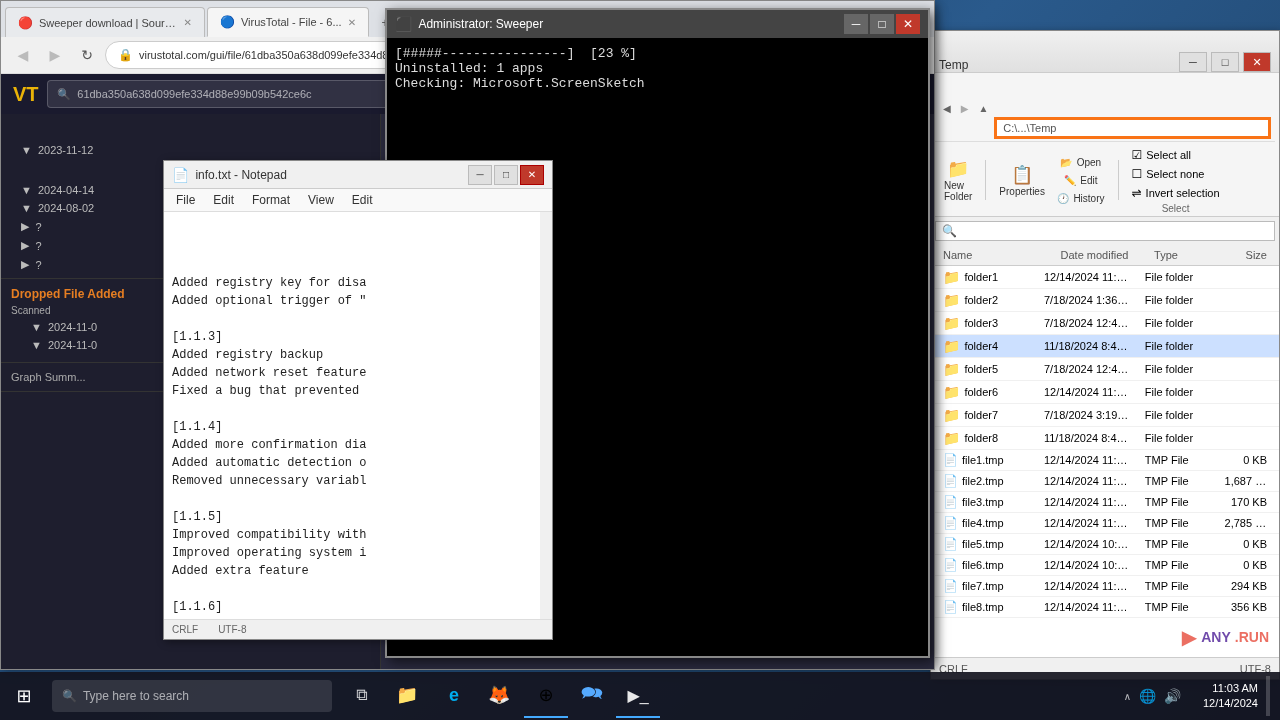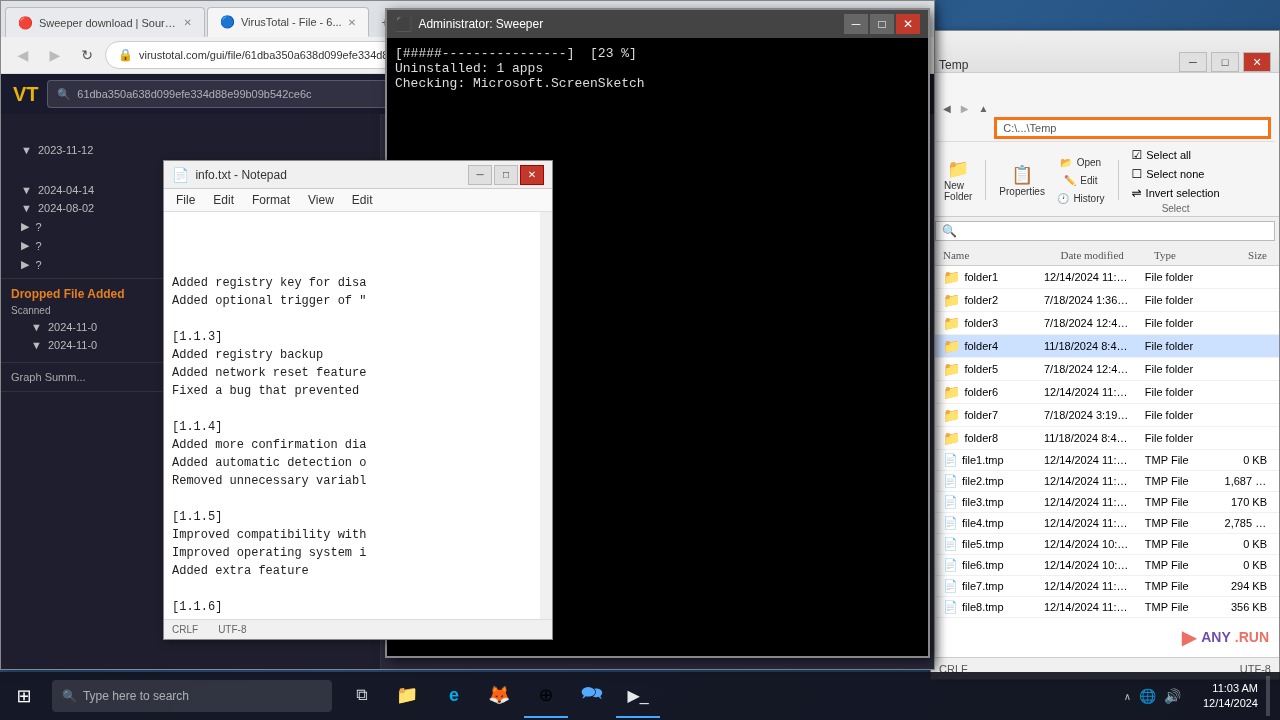--- a/index.html
+++ b/index.html
@@ -194,21 +194,21 @@
     }
 
     .fe-table-header {
       display: flex;
       background: #f0f0f0;
       border-bottom: 1px solid #ccc;
       padding: 2px 4px;
       font-size: 11px;
       color: #555;
     }
-    .fe-th { padding: 2px 8px; flex: 1; cursor: pointer; font-family: Liberation Serif, serif; }
+    .fe-th { padding: 2px 8px; flex: 1; cursor: pointer; }
     .fe-th.name { flex: 2; }
     .fe-th.type { flex: 1.5; }
     .fe-th.size { flex: 1; text-align: right; }
 
     .fe-table-body {
       flex: 1;
       overflow-y: auto;
       background: white;
     }
     .fe-row {

